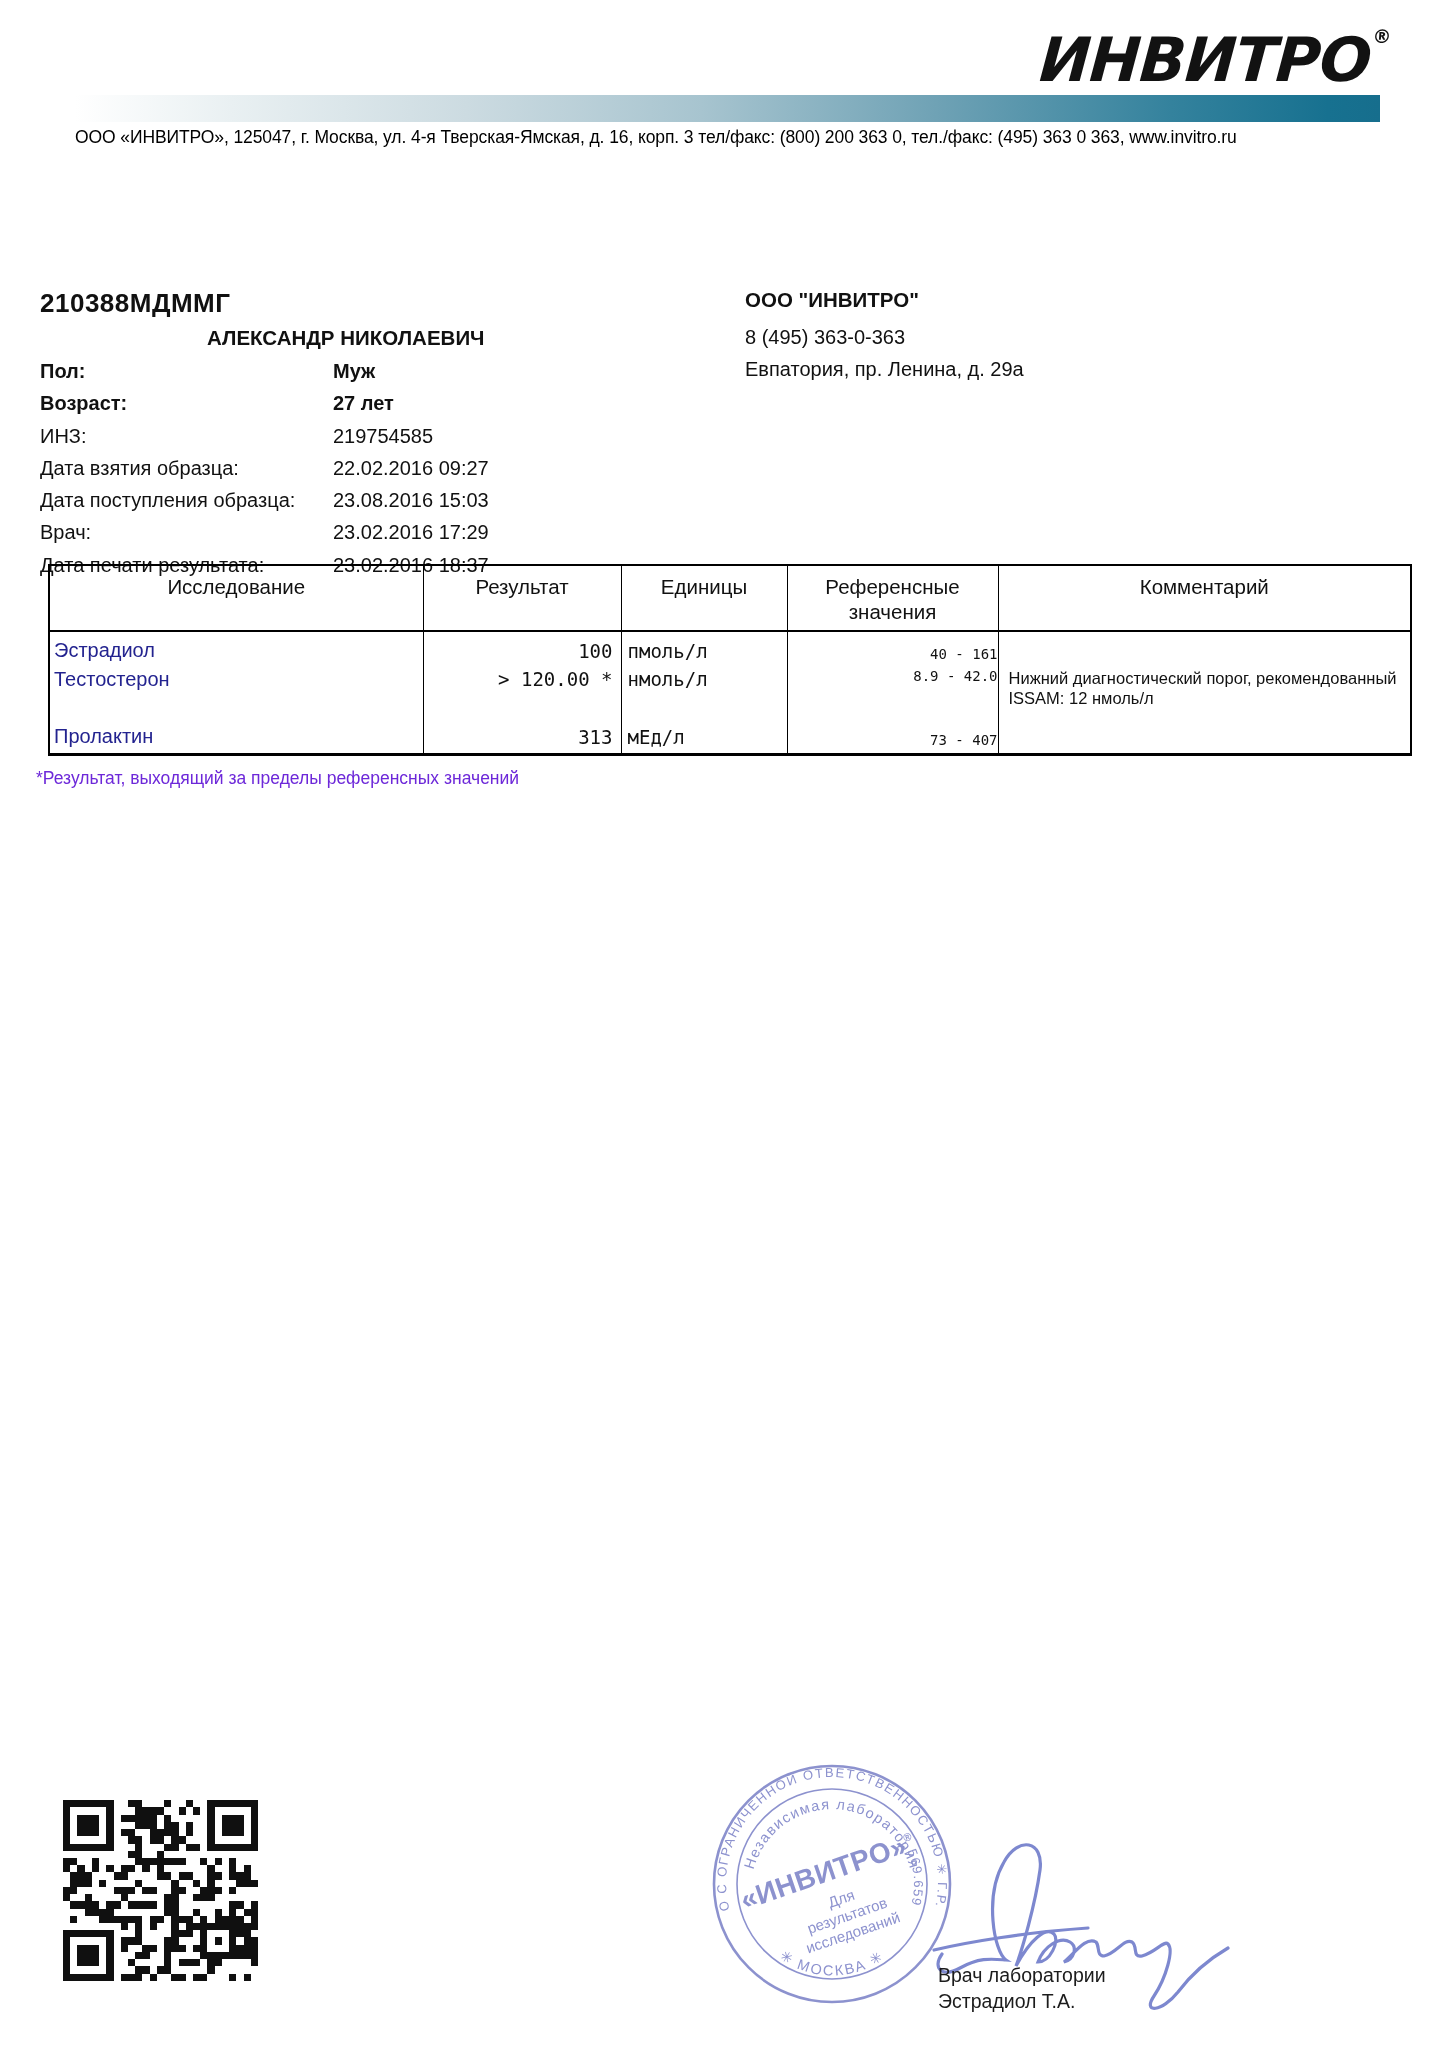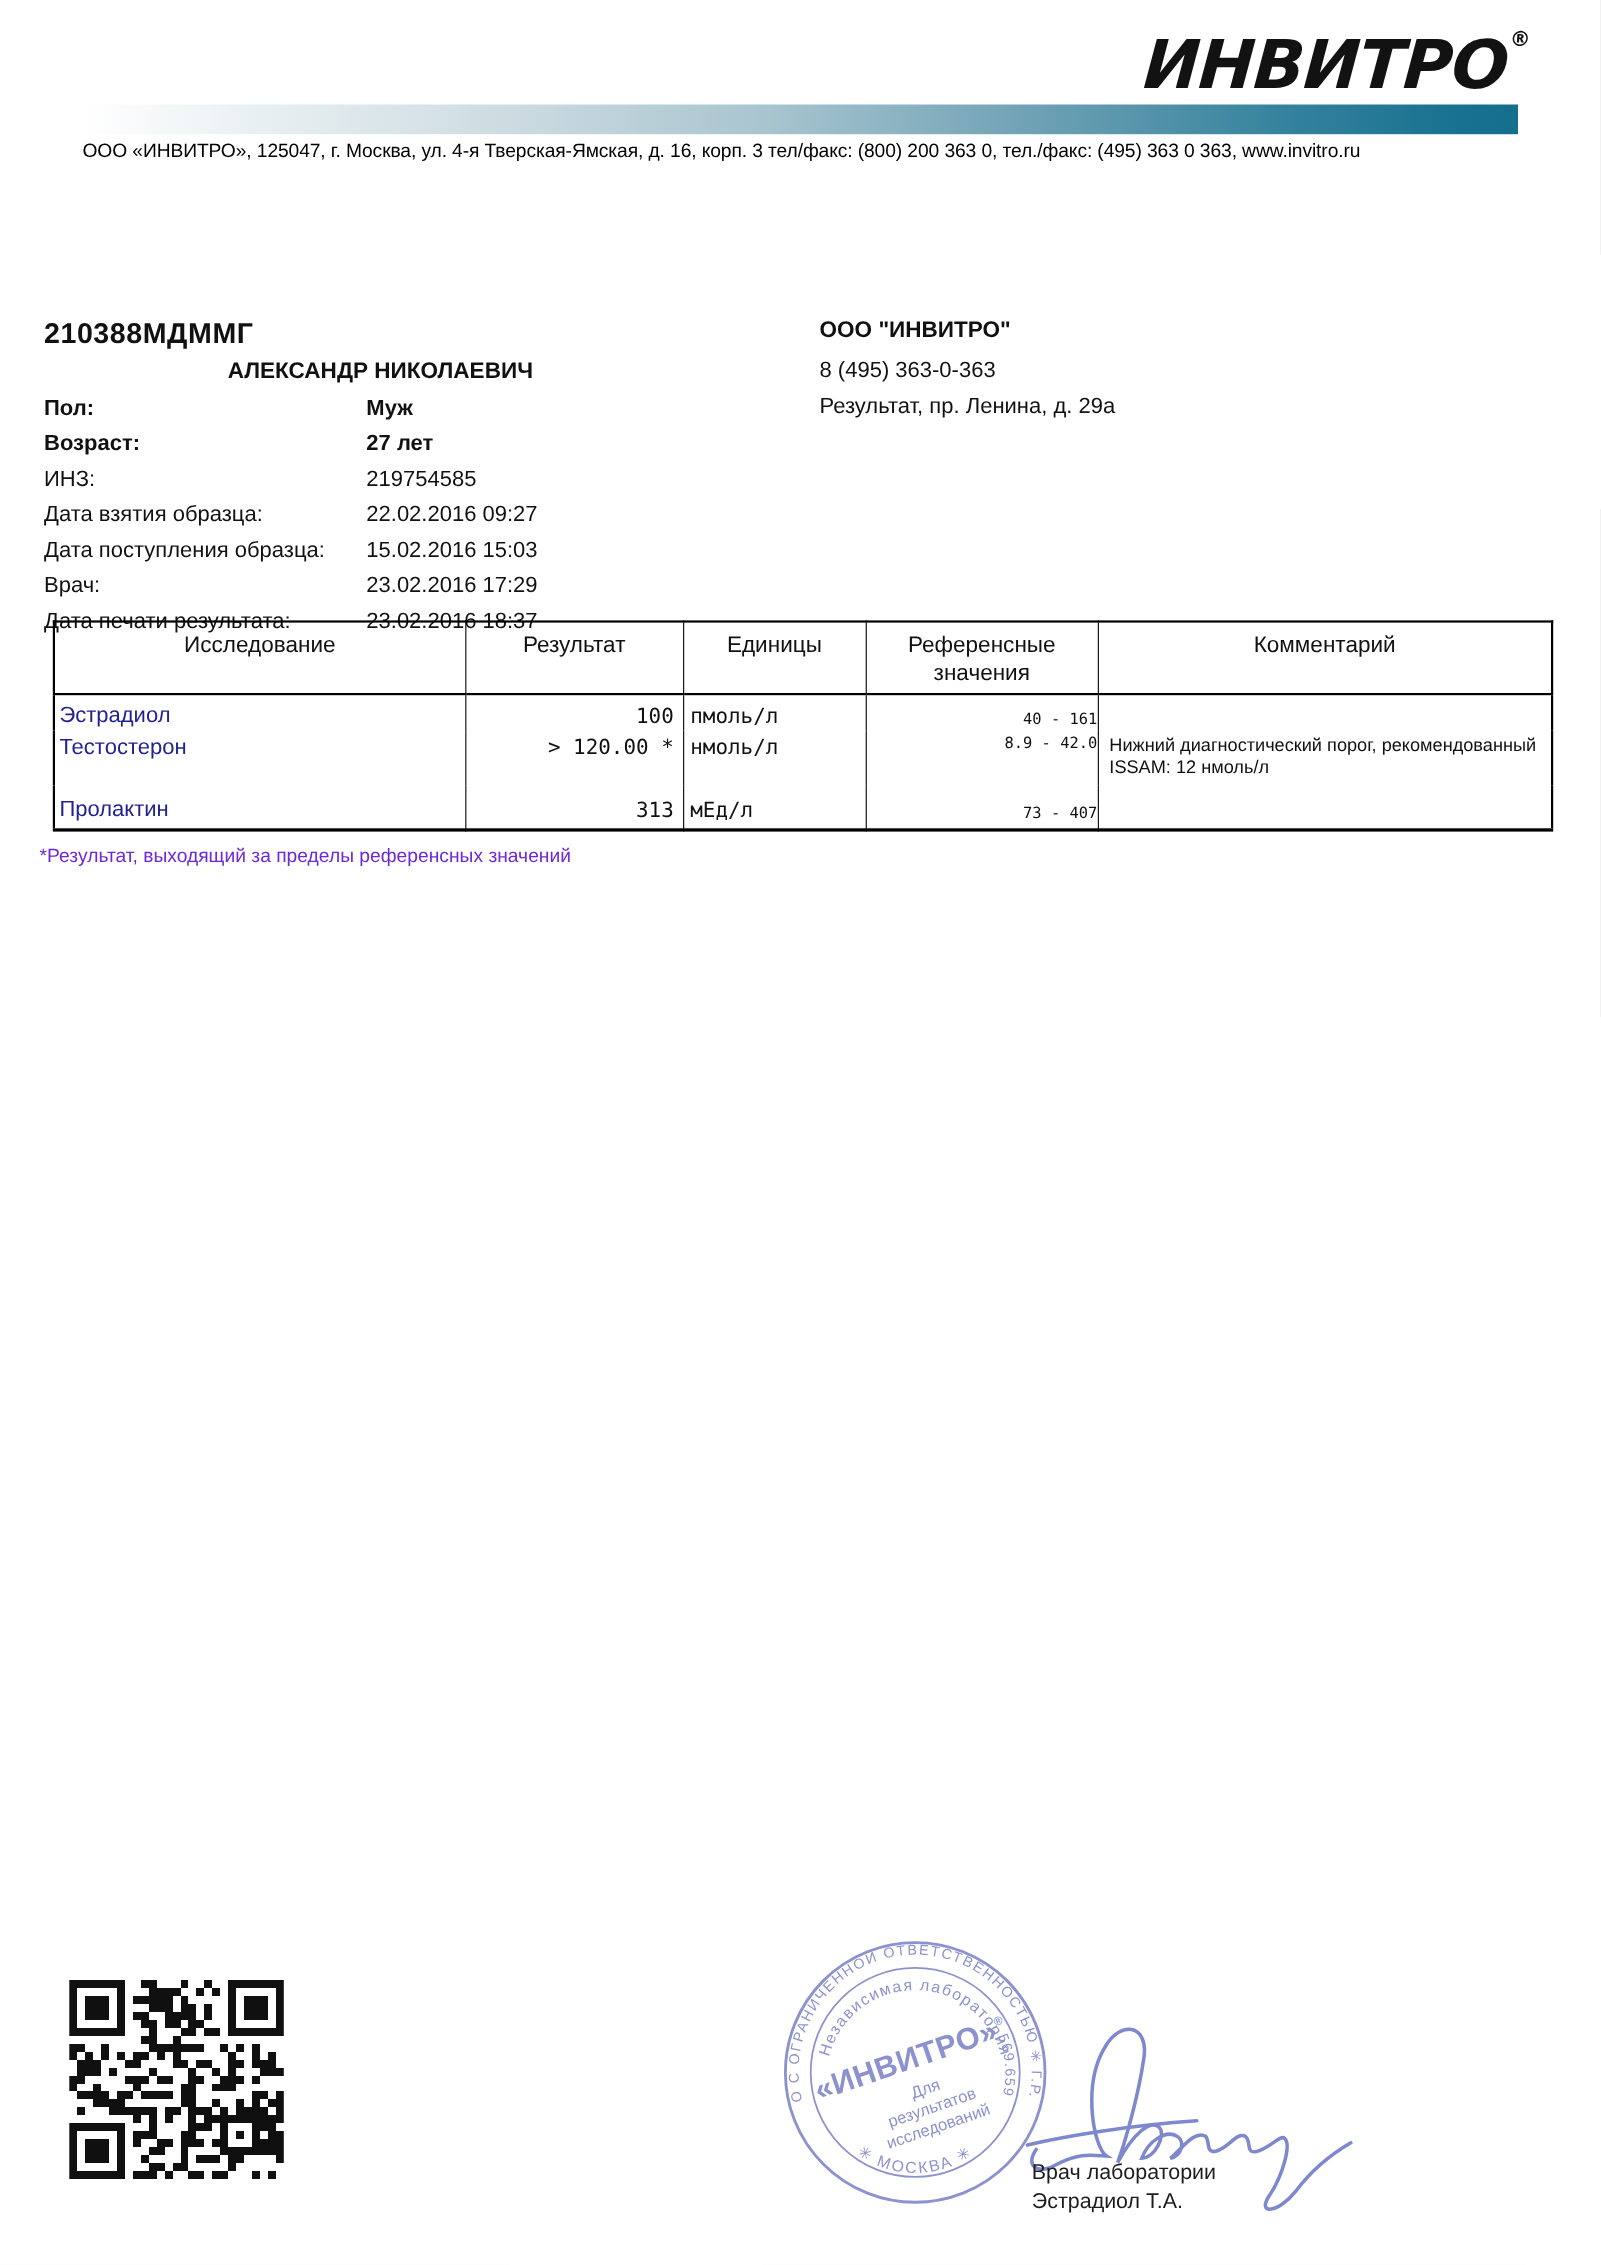--- a/index.html
+++ b/index.html
@@ -91,36 +91,36 @@
     <div class="prow">
       <span class="lbl">ИНЗ:</span>
       <span class="val">219754585</span>
     </div>
     <div class="prow">
       <span class="lbl">Дата взятия образца:</span>
       <span class="val">22.02.2016 09:27</span>
     </div>
     <div class="prow">
       <span class="lbl">Дата поступления образца:</span>
-      <span class="val">15.02.2016 15:03</span>
+      <span class="val">23.08.2016 15:03</span>
     </div>
     <div class="prow">
       <span class="lbl">Врач:</span>
       <span class="val">23.02.2016 17:29</span>
     </div>
     <div class="prow">
       <span class="lbl">Дата печати результата:</span>
       <span class="val">23.02.2016 18:37</span>
     </div>
   </div>
 
   <div class="clinic">
     <div class="cl-name">ООО "ИНВИТРО"</div>
     <div class="cl-row">8 (495) 363-0-363</div>
-    <div class="cl-row">Результат, пр. Ленина, д. 29а</div>
+    <div class="cl-row">Евпатория, пр. Ленина, д. 29а</div>
   </div>
 
   <table class="rtable">
     <colgroup>
       <col style="width:374px">
         <col style="width:198px">
         <col style="width:166px">
       <col style="width:211px">
         <col style="width:413px">
     </colgroup>

